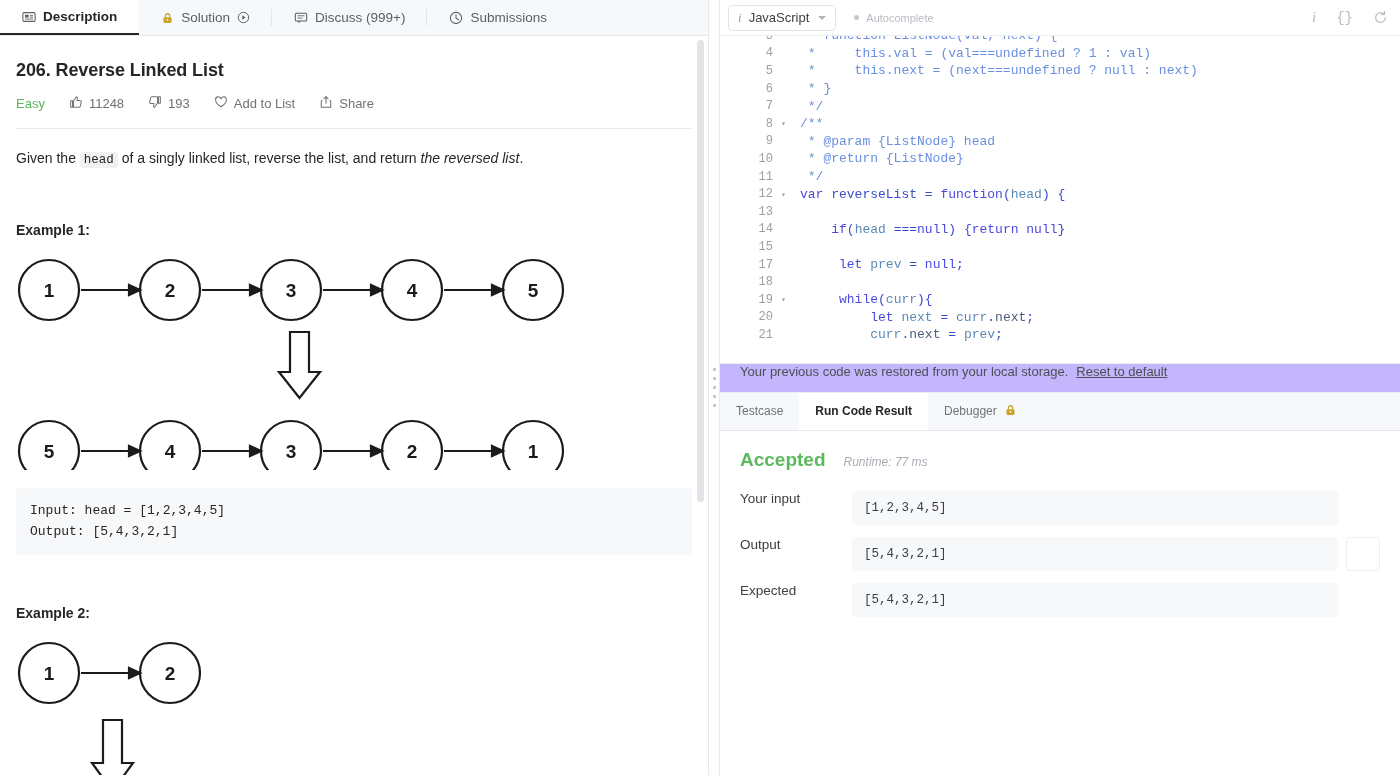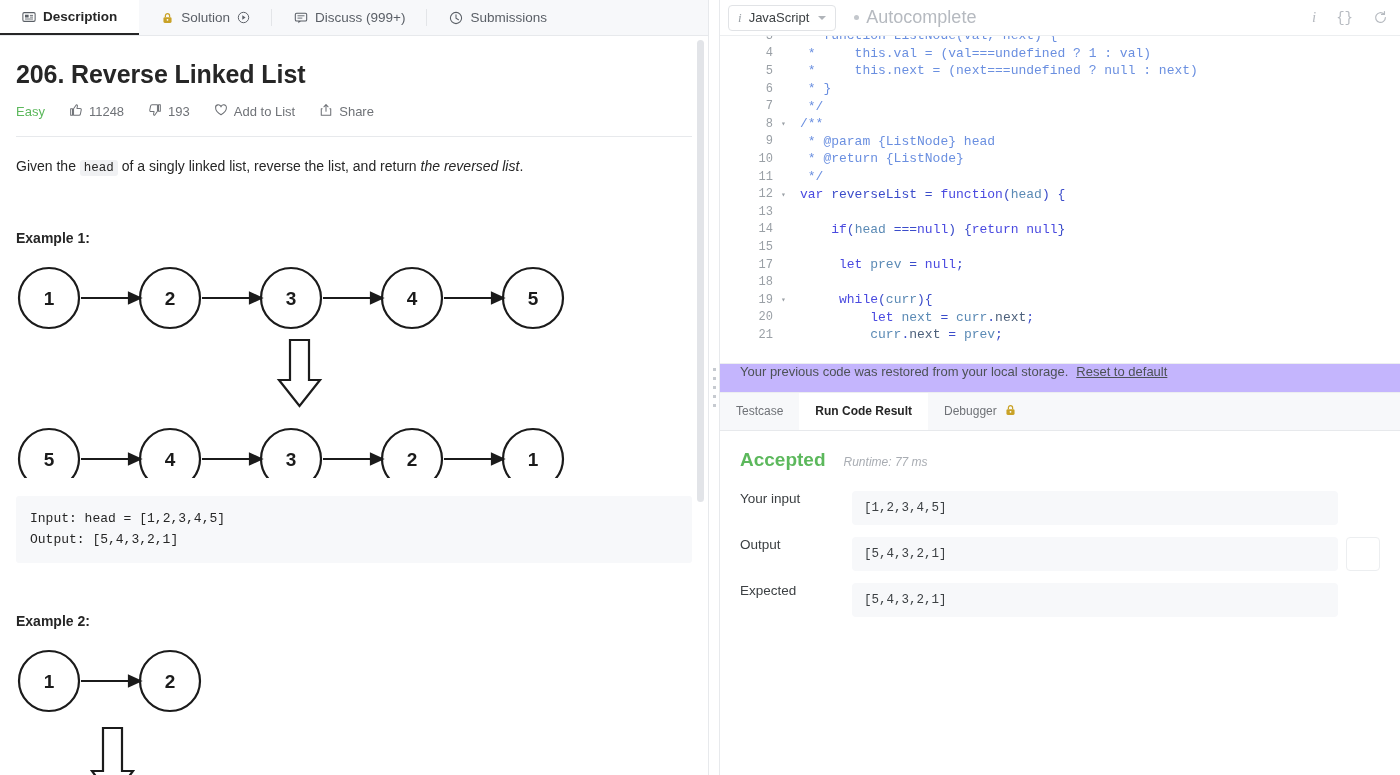--- a/index.html
+++ b/index.html
@@ -54,21 +54,21 @@
     flex: 1; overflow: hidden; position: relative;
     padding: 0 16px;
   }
   .scrollbar-v {
     position: absolute; right: 4px; top: 4px;
     width: 7px; height: 462px;
     background: #e2e4e8; border-radius: 4px;
   }
 
   .prob-title {
-    font-size: 25px; font-weight: 600; color: #262626;
+    font-size: 18px; font-weight: 600; color: #262626;
     margin: 24px 0 0 0; letter-spacing: -0.1px;
   }
   .meta-row {
     display: flex; align-items: center; gap: 0;
     margin-top: 14px; font-size: 13px; color: #6f7277;
   }
   .meta-item { display: flex; align-items: center; gap: 6px; margin-right: 24px; cursor: pointer; }
   .meta-item.static { cursor: default; }
   .difficulty { color: #5cb85c; font-size: 13px; }
   .meta-divider {
@@ -126,21 +126,21 @@
     display: flex; align-items: center; gap: 7px;
     border: 1px solid #e1e3e6; border-radius: 4px;
     height: 26px; padding: 0 9px;
     font-size: 13px; color: #3c4043; cursor: pointer;
     background: #fff;
   }
   .lang-select .ital { font-style: italic; color: #9aa0a6; font-family: "Liberation Serif", serif; font-size: 13px;}
   .caret { width: 0; height: 0; border-left: 4px solid transparent; border-right: 4px solid transparent; border-top: 4px solid #b0b4b9; margin-left: 2px;}
   .autocomplete {
     display: flex; align-items: center; gap: 7px;
-    margin-left: 18px; font-size: 18px; color: #b6bac0; cursor: pointer;
+    margin-left: 18px; font-size: 11px; color: #b6bac0; cursor: pointer;
   }
   .dot { width: 5px; height: 5px; border-radius: 50%; background: #c3c7cc; }
   .tb-spacer { flex: 1; }
   .tb-ico { color: #b6bac0; font-size: 14px; margin-left: 20px; cursor: pointer; display:inline-flex; align-items:center;}
   .tb-ico.serif { font-family: "Liberation Serif", serif; font-style: italic; font-size: 15px; }
   .tb-ico.mono { font-family: "Liberation Mono", monospace; font-size: 14px; }
 
   
   .editor {
     flex: 1; overflow: hidden; position: relative;

